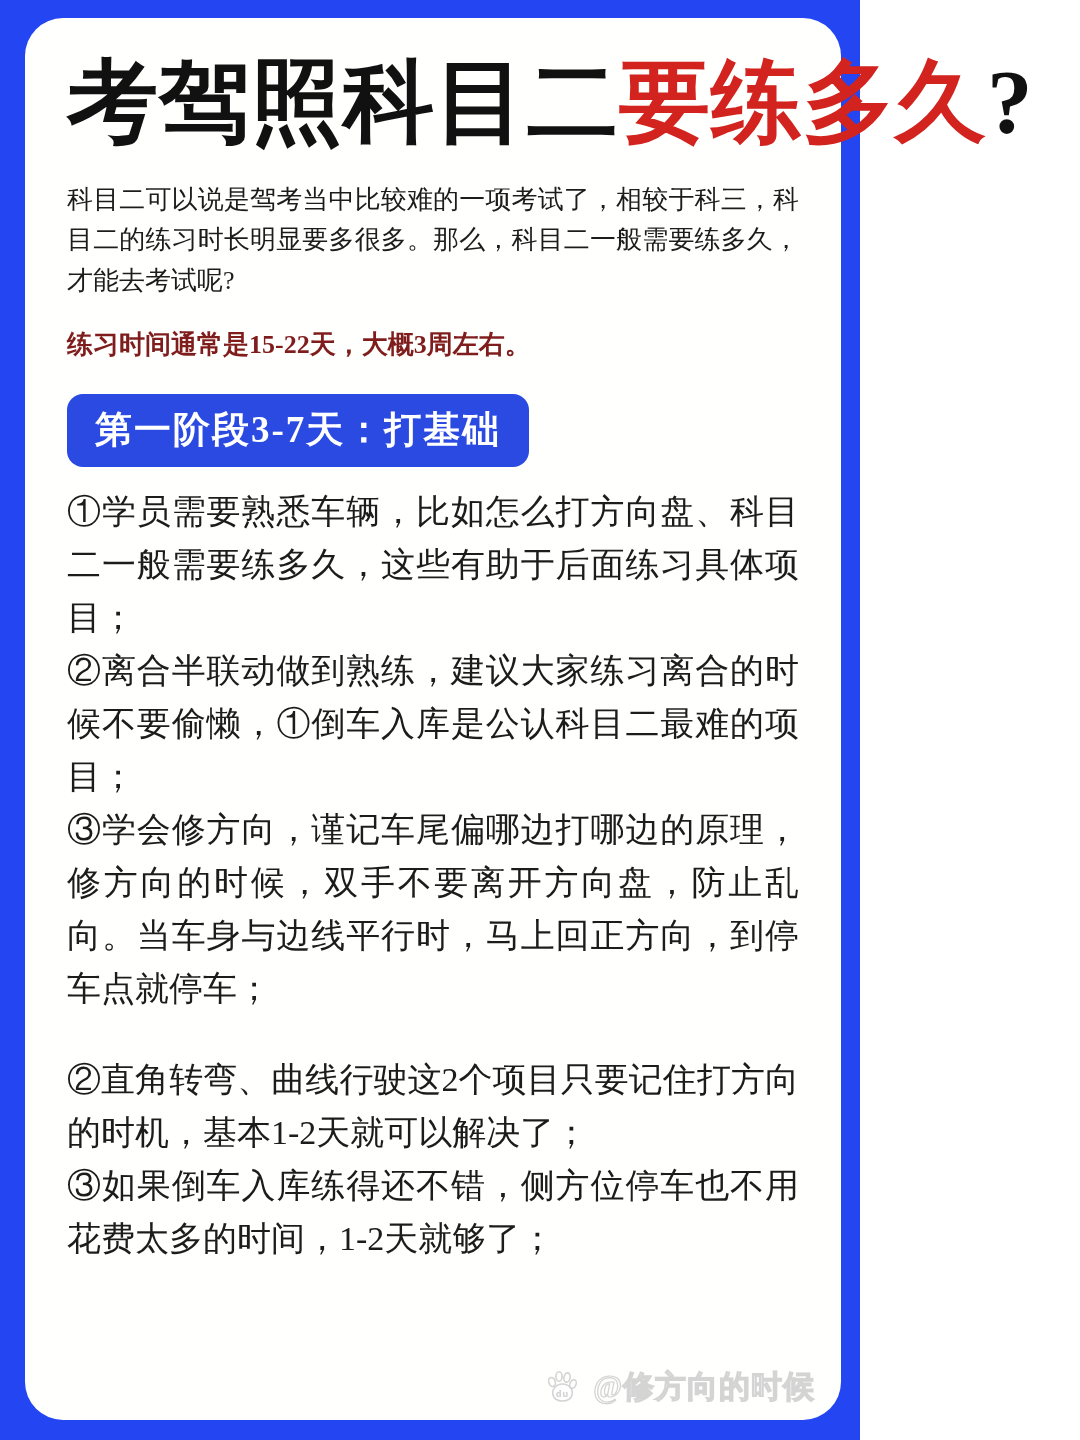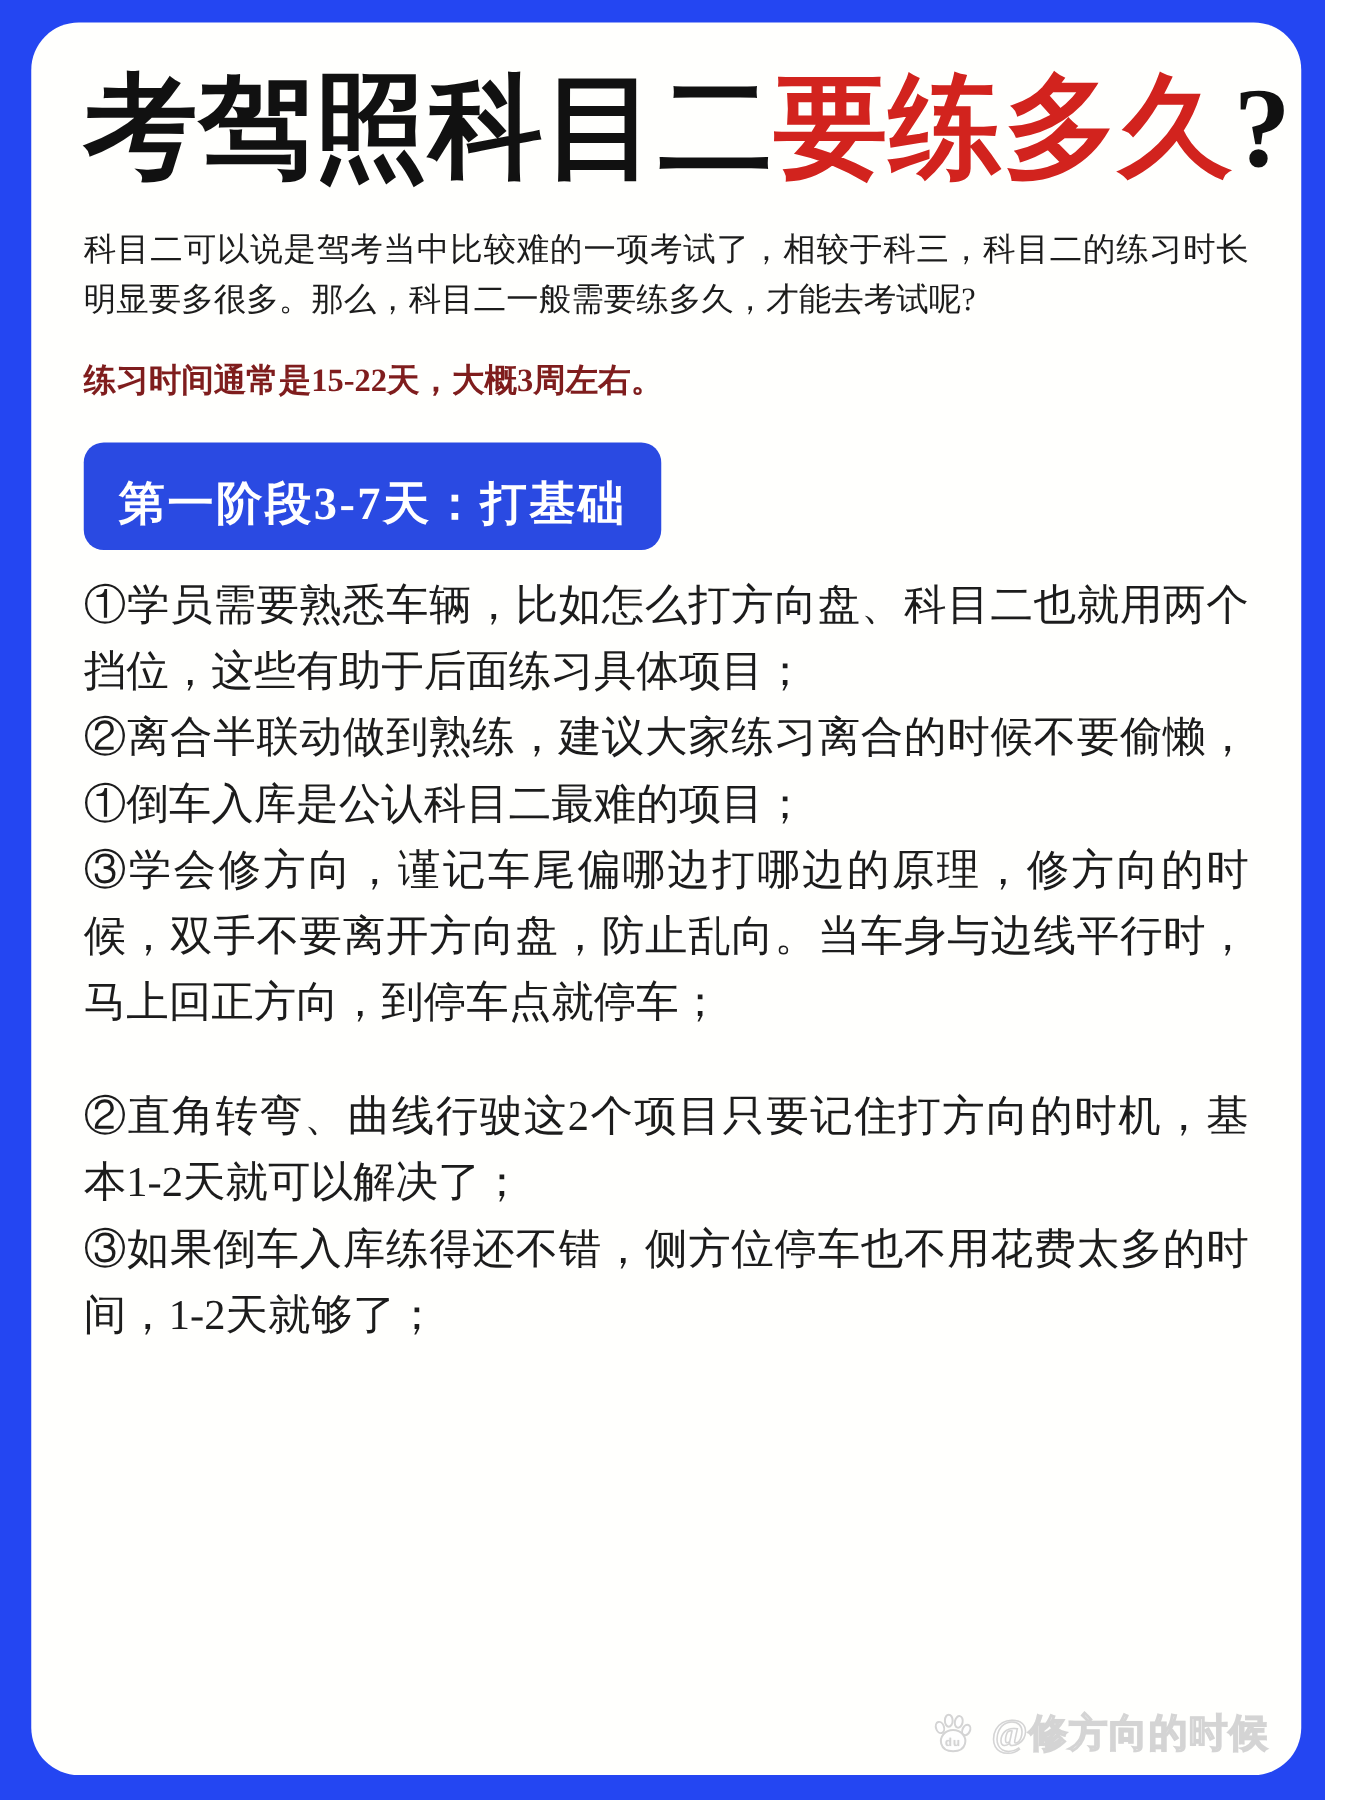--- a/index.html
+++ b/index.html
@@ -3,21 +3,21 @@
 <meta charset="utf-8">
 <style>
   html, body {
     margin: 0; padding: 0;
     width: 1080px; height: 1440px;
     overflow: hidden;
     font-family: "Liberation Serif", "DejaVu Serif", serif;
   }
   .frame {
     position: relative;
-    width: 1060px; height: 1440px;
+    width: 860px; height: 1440px;
     background: #2446f2;
   }
   .card {
     position: absolute;
     left: 25px; top: 18px; right: 19px; bottom: 20px;
     background: #fffffd;
     border-radius: 38px;
     padding: 26px 42px 0 42px;
     box-sizing: border-box;
   }
@@ -45,21 +45,21 @@
     color: #7f1d1d;
     margin: 0 0 32px 0;
     white-space: nowrap;
   }
   .badge {
     display: inline-block;
     background: #2a4ae2;
     color: #ffffff;
     font-size: 37px;
     font-weight: 700;
-    padding: 24px 28px 12px 28px;
+    padding: 11px 28px 12px 28px;
     border-radius: 16px;
     letter-spacing: 2px;
     margin: 0 0 18px 0;
   }
   .section { margin-bottom: 38px; }
   .section:last-of-type { margin-bottom: 0; }
   .item, .para {
     font-size: 34px;
     line-height: 1.56;
     color: #1c1c1c;
@@ -88,21 +88,21 @@
   <div class="card">
 
     <h1 class="title"><span>考驾照科目二</span><span class="red">要练多久</span><span>?</span></h1>
 
     <p class="intro">科目二可以说是驾考当中比较难的一项考试了，相较于科三，科目二的练习时长明显要多很多。那么，科目二一般需要练多久，才能去考试呢?</p>
 
     <p class="highlight">练习时间通常是15-22天，大概3周左右。</p>
 
     <div class="section">
       <div class="badge">第一阶段3-7天：打基础</div>
-      <p class="item">①学员需要熟悉车辆，比如怎么打方向盘、科目二也就用两个挡位，这些有助于后面练习具体项目；</p>
+      <p class="item">①学员需要熟悉车辆，比如怎么打方向盘、科目二一般需要练多久，这些有助于后面练习具体项目；</p>
       <p class="item">②离合半联动做到熟练，建议大家练习离合的时候不要偷懒，①倒车入库是公认科目二最难的项目；</p>
       <p class="item">③学会修方向，谨记车尾偏哪边打哪边的原理，修方向的时候，双手不要离开方向盘，防止乱向。当车身与边线平行时，马上回正方向，到停车点就停车；</p>
     </div>
 
     <div class="section">
       <p class="item">②直角转弯、曲线行驶这2个项目只要记住打方向的时机，基本1-2天就可以解决了；</p>
       <p class="item">③如果倒车入库练得还不错，侧方位停车也不用花费太多的时间，1-2天就够了；</p>
       
     </div>
 

